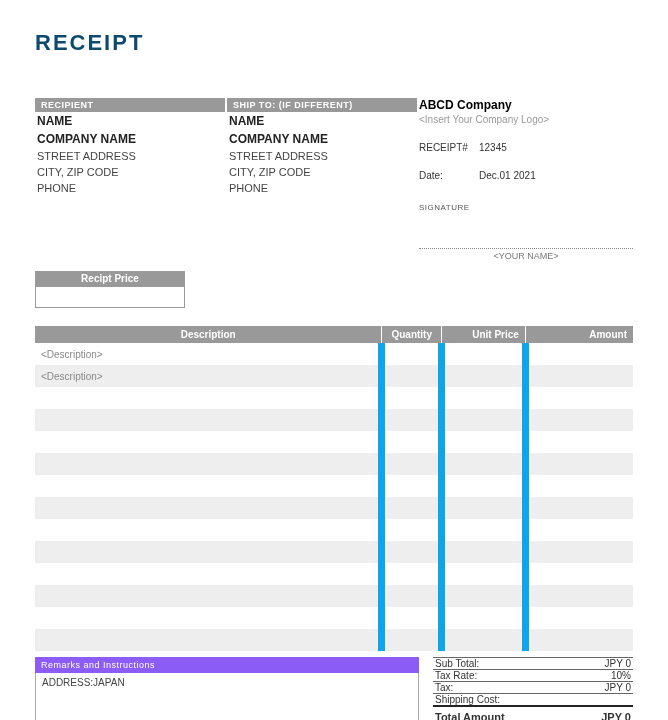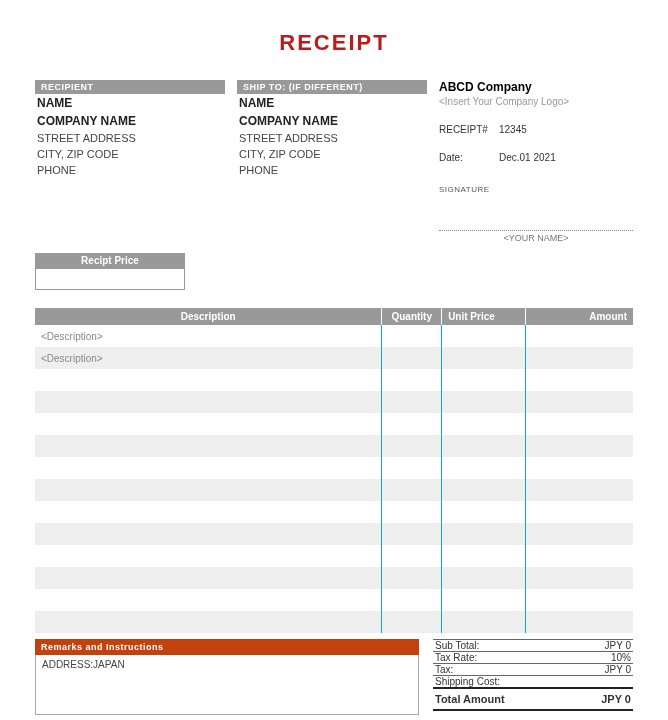--- a/index.html
+++ b/index.html
@@ -5,30 +5,30 @@
   * { box-sizing: border-box; margin: 0; padding: 0; }
   body {
     font-family: Arial, sans-serif;
     font-size: 11px;
     color: #333;
     width: 668px;
     padding: 30px 35px;
     background: #fff;
   }
   .title {
-    text-align: center;
+    text-align: left;
     font-size: 22px;
     font-weight: bold;
     letter-spacing: 2px;
-    margin-bottom: 24px;
-    color: #b91c1c;
+    margin-bottom: 42px;
+    color: #0c4a6e;
   }
   .top-row {
     display: flex;
-    gap: 12px;
+    gap: 2px;
     margin-bottom: 10px;
   }
   .col-recipient, .col-shipto { width: 190px; }
   .col-company { flex: 1; }
   .block-header {
     background: #999;
     color: #fff;
     font-size: 9px;
     font-weight: bold;
     padding: 2px 6px;
@@ -71,37 +71,37 @@
     background: #999;
     color: #fff;
     font-size: 10px;
     font-weight: bold;
     padding: 3px 6px;
     border-right: 1px solid #fff;
   }
   table.items th:last-child { border-right: none; }
   .col-desc { width: 58%; text-align: center; }
   .col-qty  { width: 10%; text-align: center; }
-  .col-price{ width: 14%; text-align: left; }
+  .col-price{ width: 14%; text-align: right; }
   .col-amt  { width: 18%; text-align: right; }
   table.items td {
     font-size: 10px;
     padding: 4px 6px;
     height: 22px;
     color: #888;
-    border-right: 1px solid #0ea5e9;
+    border-right: 7px solid #0ea5e9;
   }
   table.items td:first-child { border-left: none; }
   table.items td:last-child { border-right: none; }
   table.items tbody tr:nth-child(even) td { background: #eee; }
   table.items tbody tr:nth-child(odd) td { background: #fff; }
   .bottom-row { display: flex; gap: 14px; margin-top: 6px; }
   .remarks { flex: 1; }
   .remarks-header {
-    background: #c2410c; color: #fff; font-size: 9px; font-weight: bold;
+    background: #8b5cf6; color: #fff; font-size: 9px; font-weight: normal;
     padding: 3px 6px; letter-spacing: 0.5px;
   }
   .remarks-body {
     border: 1px solid #aaa; border-top: none;
     height: 60px; padding: 4px 6px; font-size: 10px; color: #444;
   }
   .totals { width: 200px; }
   .totals-row {
     display: flex; justify-content: space-between;
     border-top: 1px solid #666;

